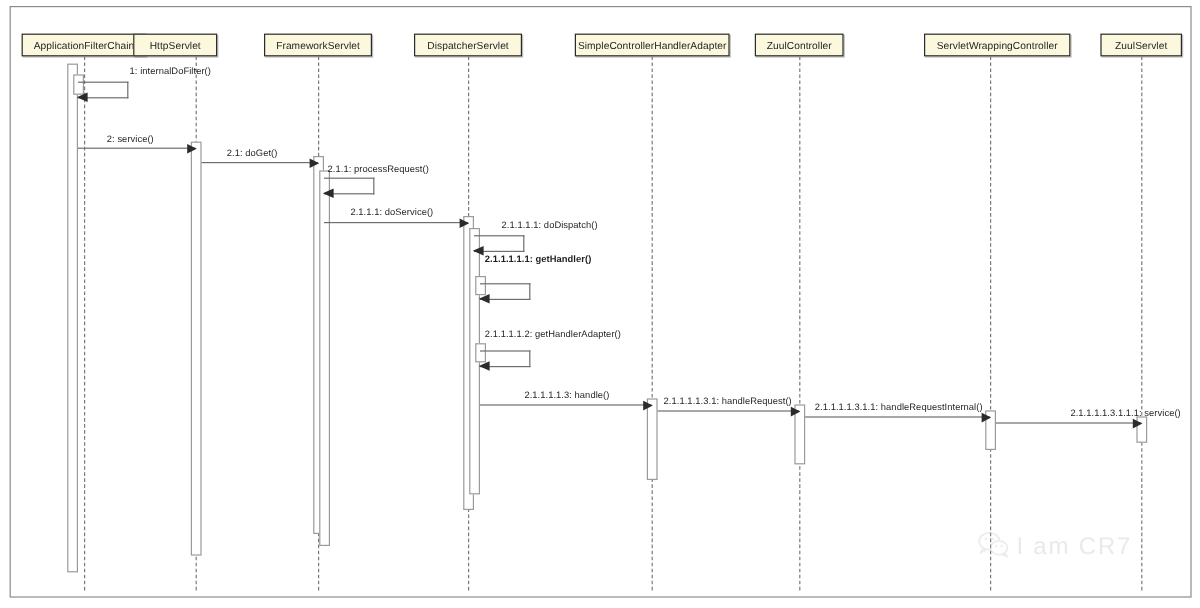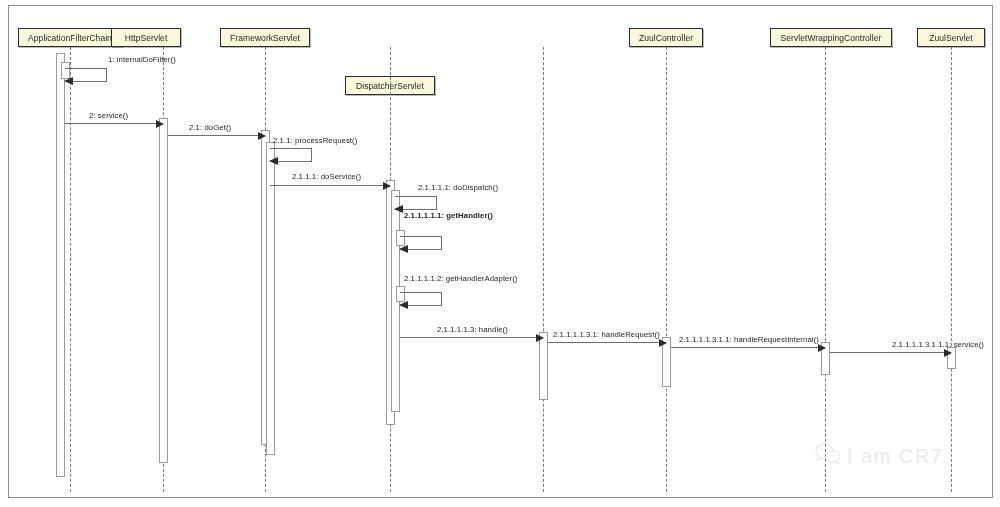--- a/index.html
+++ b/index.html
@@ -150,22 +150,25 @@
 
   <div class="lifeline-head" style="left:18px; top:28px; width:104px;text-align:right;">
     <span>ApplicationFilterChain</span>
   </div>
   <div class="lifeline-head" style="left:111px; top:28px; width:70px;">
     <span>HttpServlet</span>
   </div>
   <div class="lifeline-head" style="left:220px; top:28px; width:90px;">
     <span>FrameworkServlet</span>
   </div>
-  <div class="lifeline-head" style="left:345px; top:28px; width:90px;margin-top:48px;">
+  <div class="lifeline-head" style="left:345px; top:28px; width:90px;">
     <span>DispatcherServlet</span>
+  </div>
+  <div class="lifeline-head" style="left:479px; top:28px; width:129px;">
+    <span>SimpleControllerHandlerAdapter</span>
   </div>
   <div class="lifeline-head" style="left:629px; top:28px; width:74px;">
     <span>ZuulController</span>
   </div>
   <div class="lifeline-head" style="left:770px; top:28px; width:122px;">
     <span>ServletWrappingController</span>
   </div>
   <div class="lifeline-head" style="left:917px; top:28px; width:68px;">
     <span>ZuulServlet</span>
   </div>

